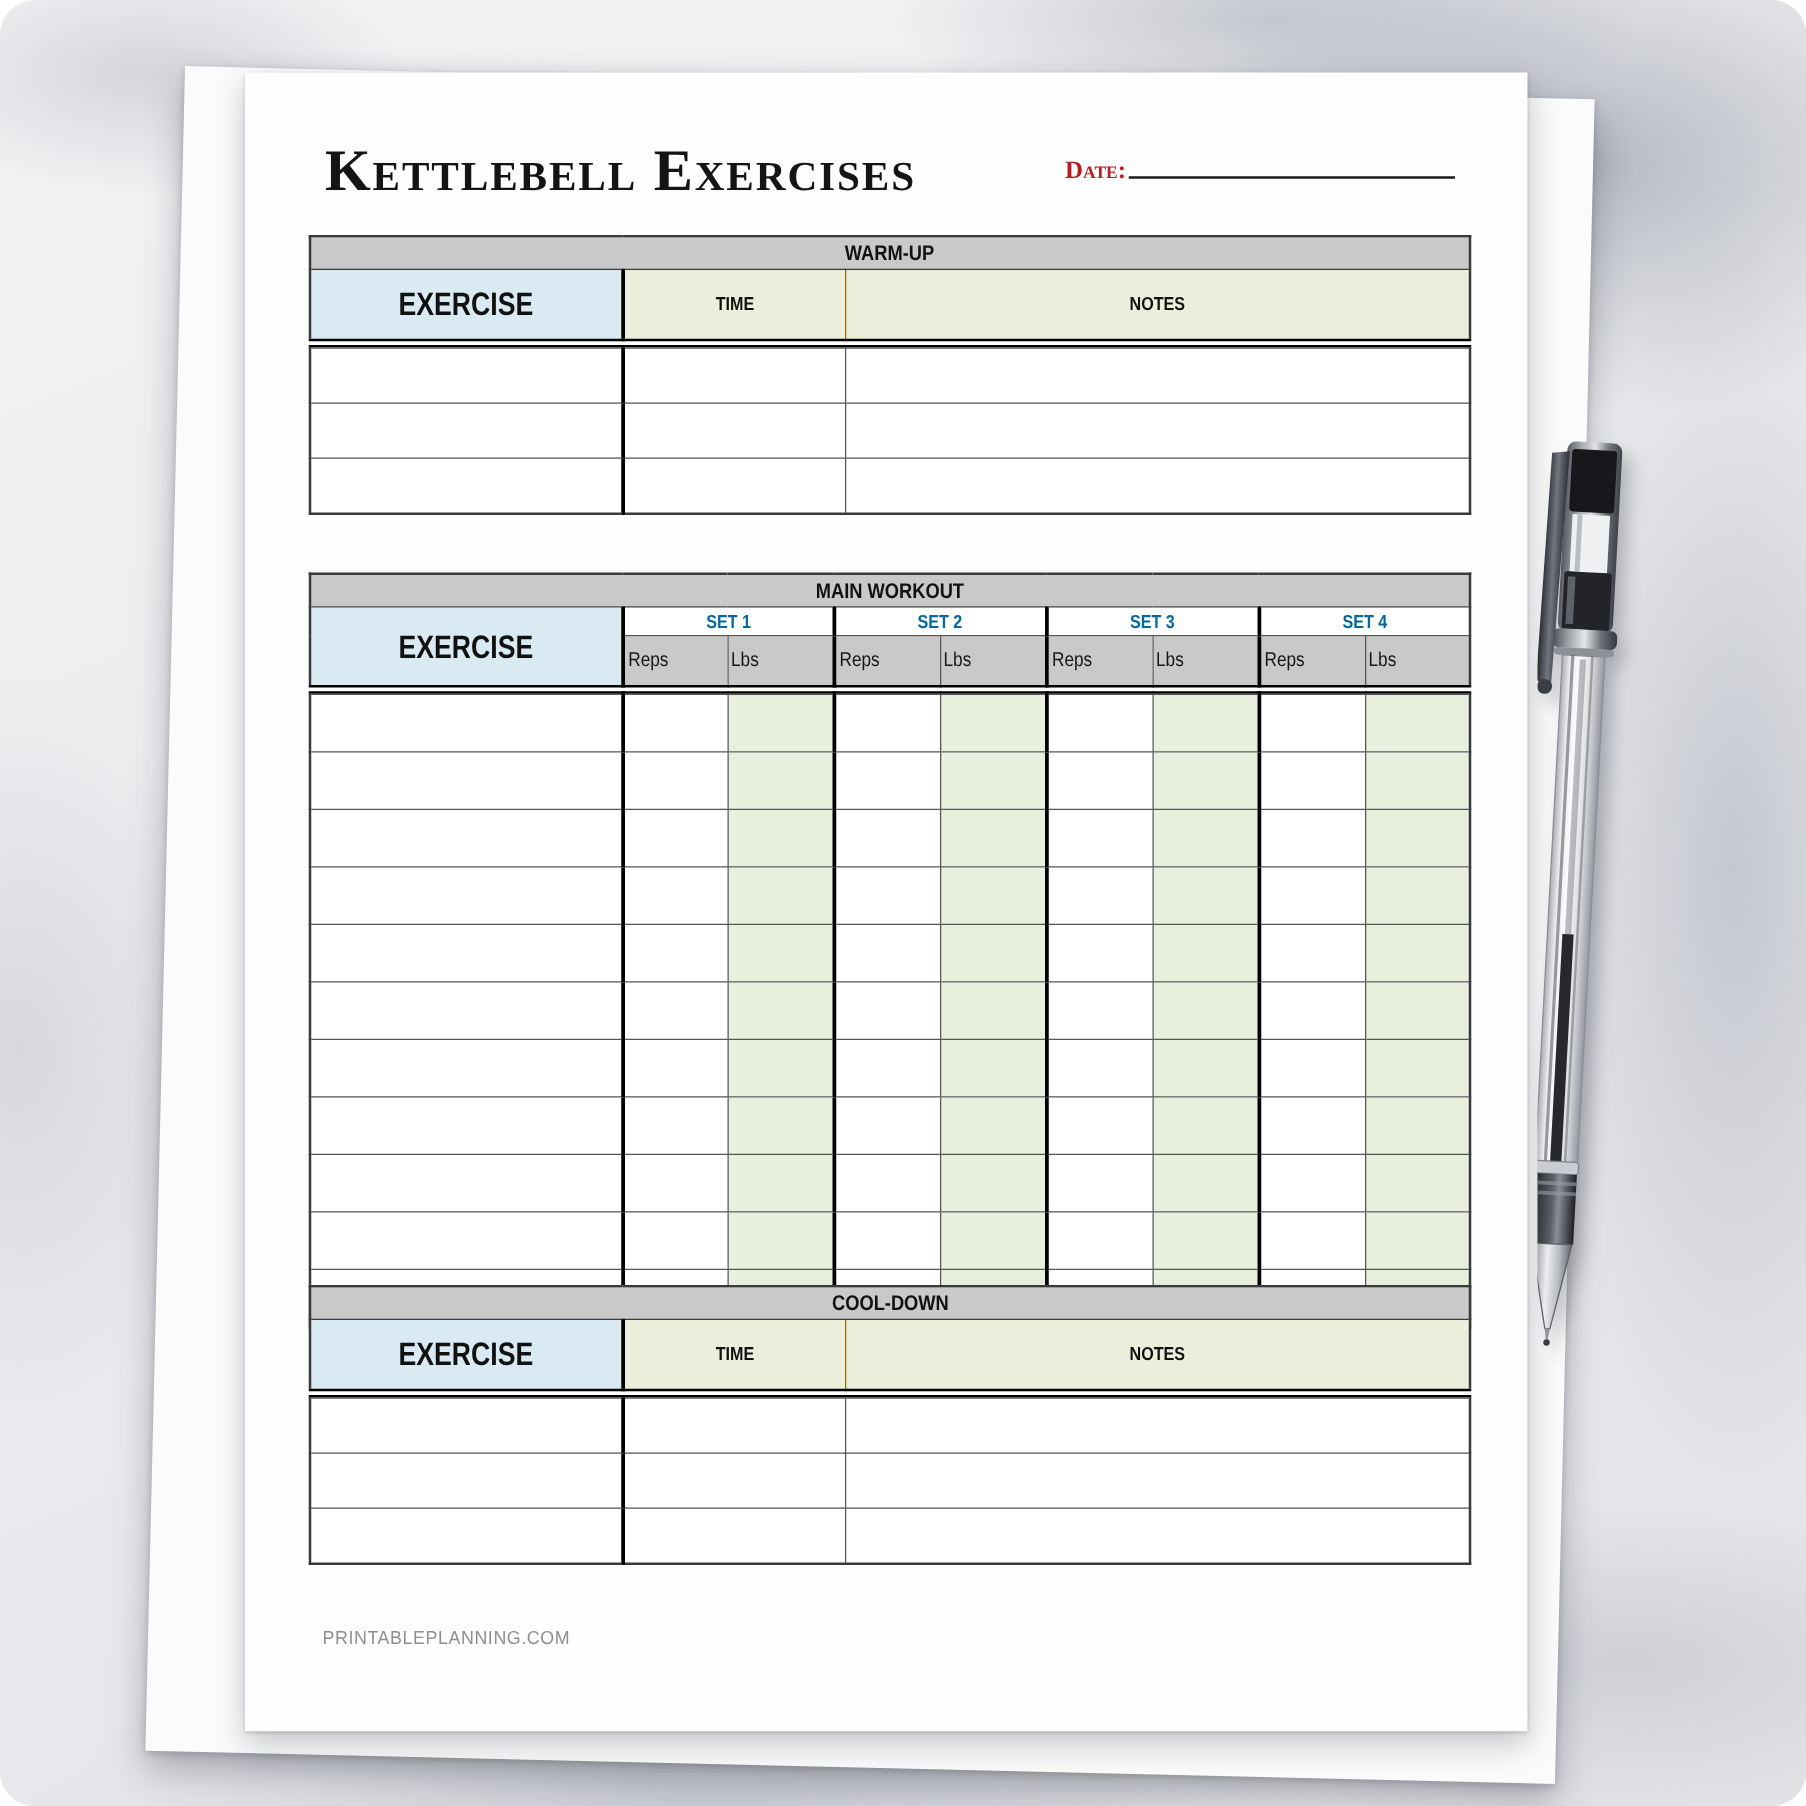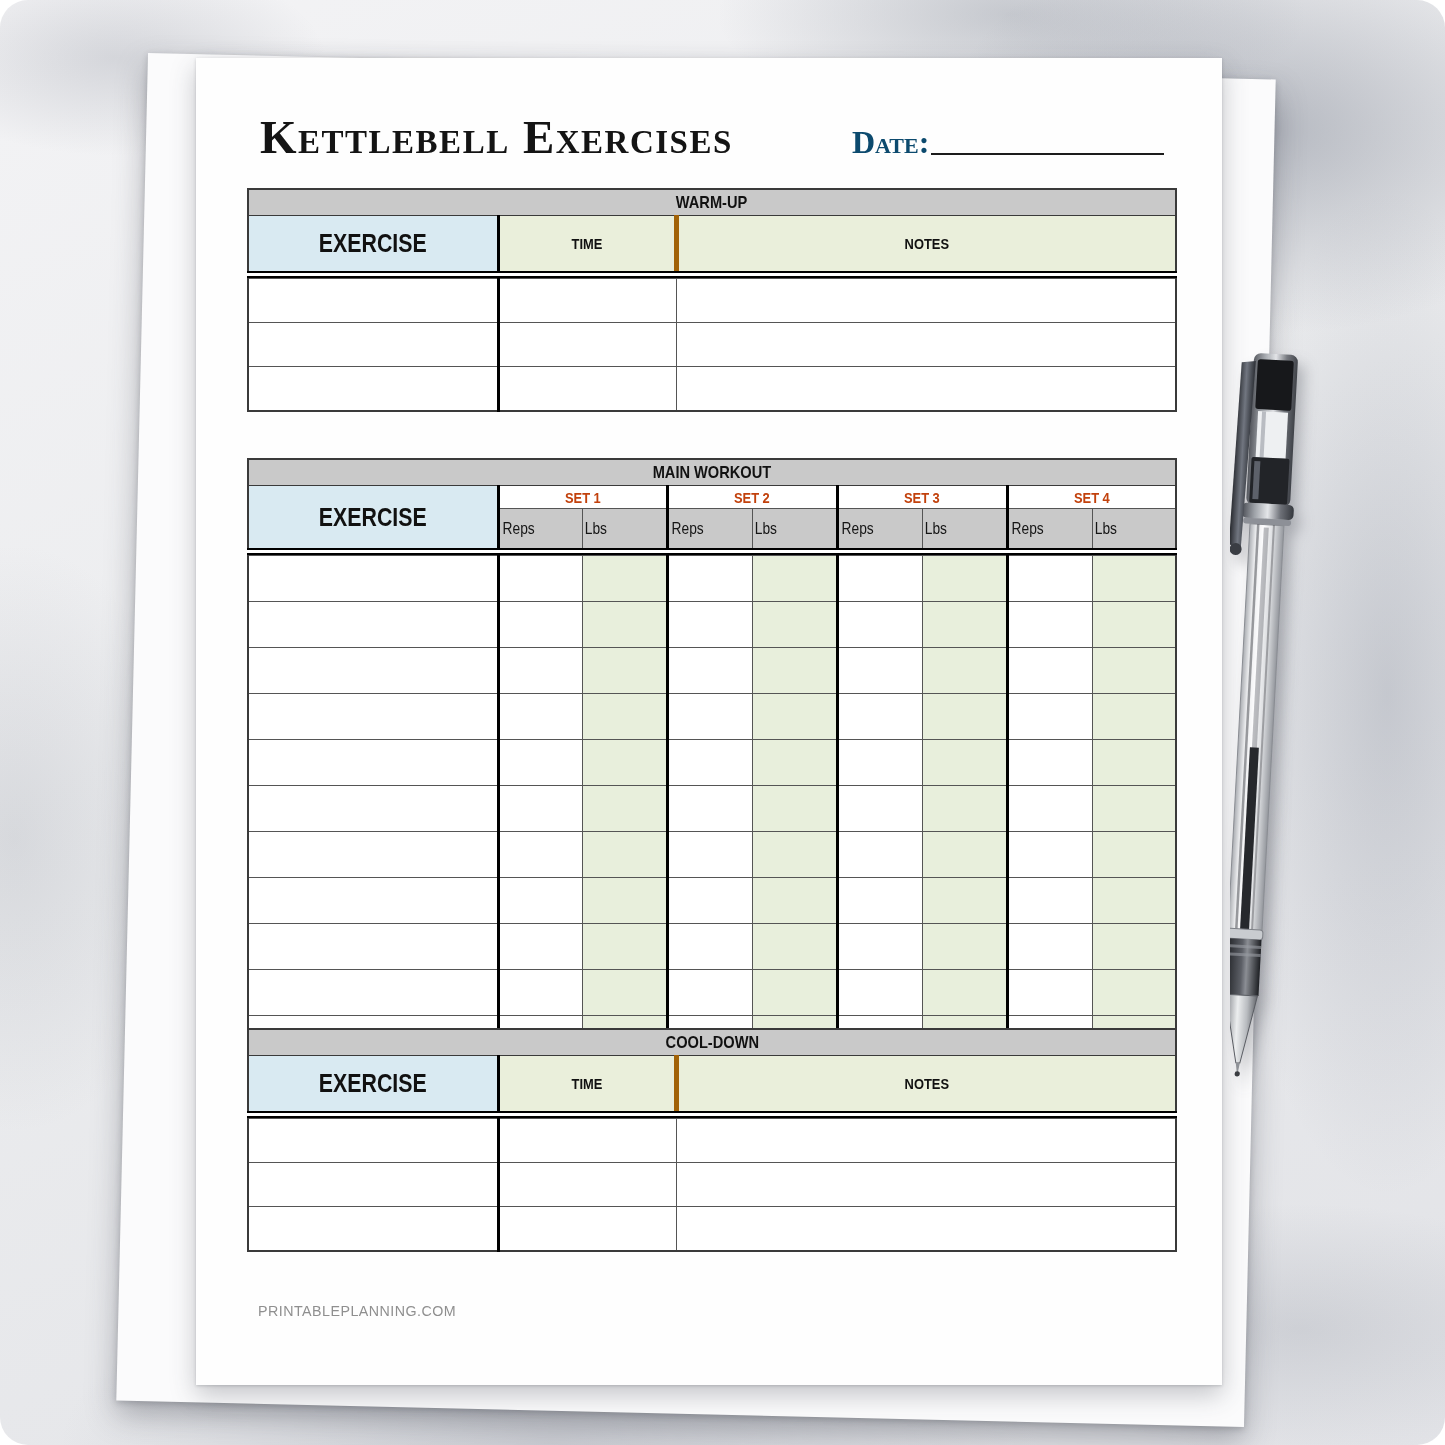--- a/index.html
+++ b/index.html
@@ -40,54 +40,54 @@
     font-family:"Liberation Serif",serif;font-weight:bold;
     font-variant:small-caps;letter-spacing:1.5px;
     font-size:47px;line-height:1;color:#141414;
   }
   .date-wrap{
     position:absolute;left:656px;top:68px;width:312px;
     display:flex;align-items:flex-end;
   }
   .date-label{
     font-family:"Liberation Serif",serif;font-weight:bold;
-    font-variant:small-caps;font-size:32px;line-height:1;color:#0c4a6e;
+    font-variant:small-caps;font-size:20px;line-height:1;color:#b91c1c;
   }
   .date-line{flex:1;height:0;border-bottom:2px solid #1c1c1c;margin:0 0 3px 2px;}
 
   
   table{border-collapse:collapse;table-layout:fixed;position:absolute;
         border:2px solid #3a3a3a;background:#fff;}
   td{padding:0;overflow:hidden;}
   #warmup-table{left:51px;top:130px;width:928px;}
   #main-table{left:51px;top:400px;width:928px;}
   #cooldown-table{left:51px;top:970px;width:928px;}
 
   .section-row td{
     background:var(--section-gray,#c9c9c9);height:25px;
     border:1.5px solid #3a3a3a;text-align:center;
     font-weight:bold;font-size:17px;color:#111;
   }
   .hdr-row td{height:55px;text-align:center;border:1px solid #3a3a3a;color:#111;}
   .hdr-ex{background:var(--header-blue,#d9eaf2);font-weight:bold;font-size:26px;
           border-right:3px solid #000 !important;}
   .hdr-green{background:var(--header-green,#eaefdb);font-weight:bold;font-size:15px;}
-  .hdr-green.time{border-right:5px solid #a16207;}
+  .hdr-green.time{border-right:1px solid #a16207;}
 
   .sep-row td{height:0;border-top:7px double #000;background:#fff;}
 
   tbody td{height:43px;background:#fff;border:1px solid #555;}
   #main-table tbody td{height:45px;}
   tbody .c-ex{border-right:3px solid #000;}
   tbody .c-time{border-right:1px solid #555;}
 
   
   .set-row .set-cell{
     height:22px;background:#fff;text-align:center;font-weight:bold;
-    font-size:15px;color:#c2410c;border-left:3px solid #000;border-bottom:1px solid #555;
+    font-size:15px;color:#0369a1;border-left:3px solid #000;border-bottom:1px solid #555;
   }
   .sub-row td{
     height:39px;background:var(--section-gray,#c9c9c9);
     font-size:16px;color:#151515;border:1px solid #555;
   }
   .sub-row .c-reps, .set-row .set-cell, #main-table tbody .c-reps{border-left:3px solid #000;}
   #main-table tbody .c-lbs{background:var(--cell-green,#e8efdc);}
   .hdr-ex-main{background:var(--header-blue,#d9eaf2);font-weight:bold;font-size:26px;
           text-align:center;border-right:3px solid #000;border-left:1px solid #3a3a3a;color:#111;}
 

